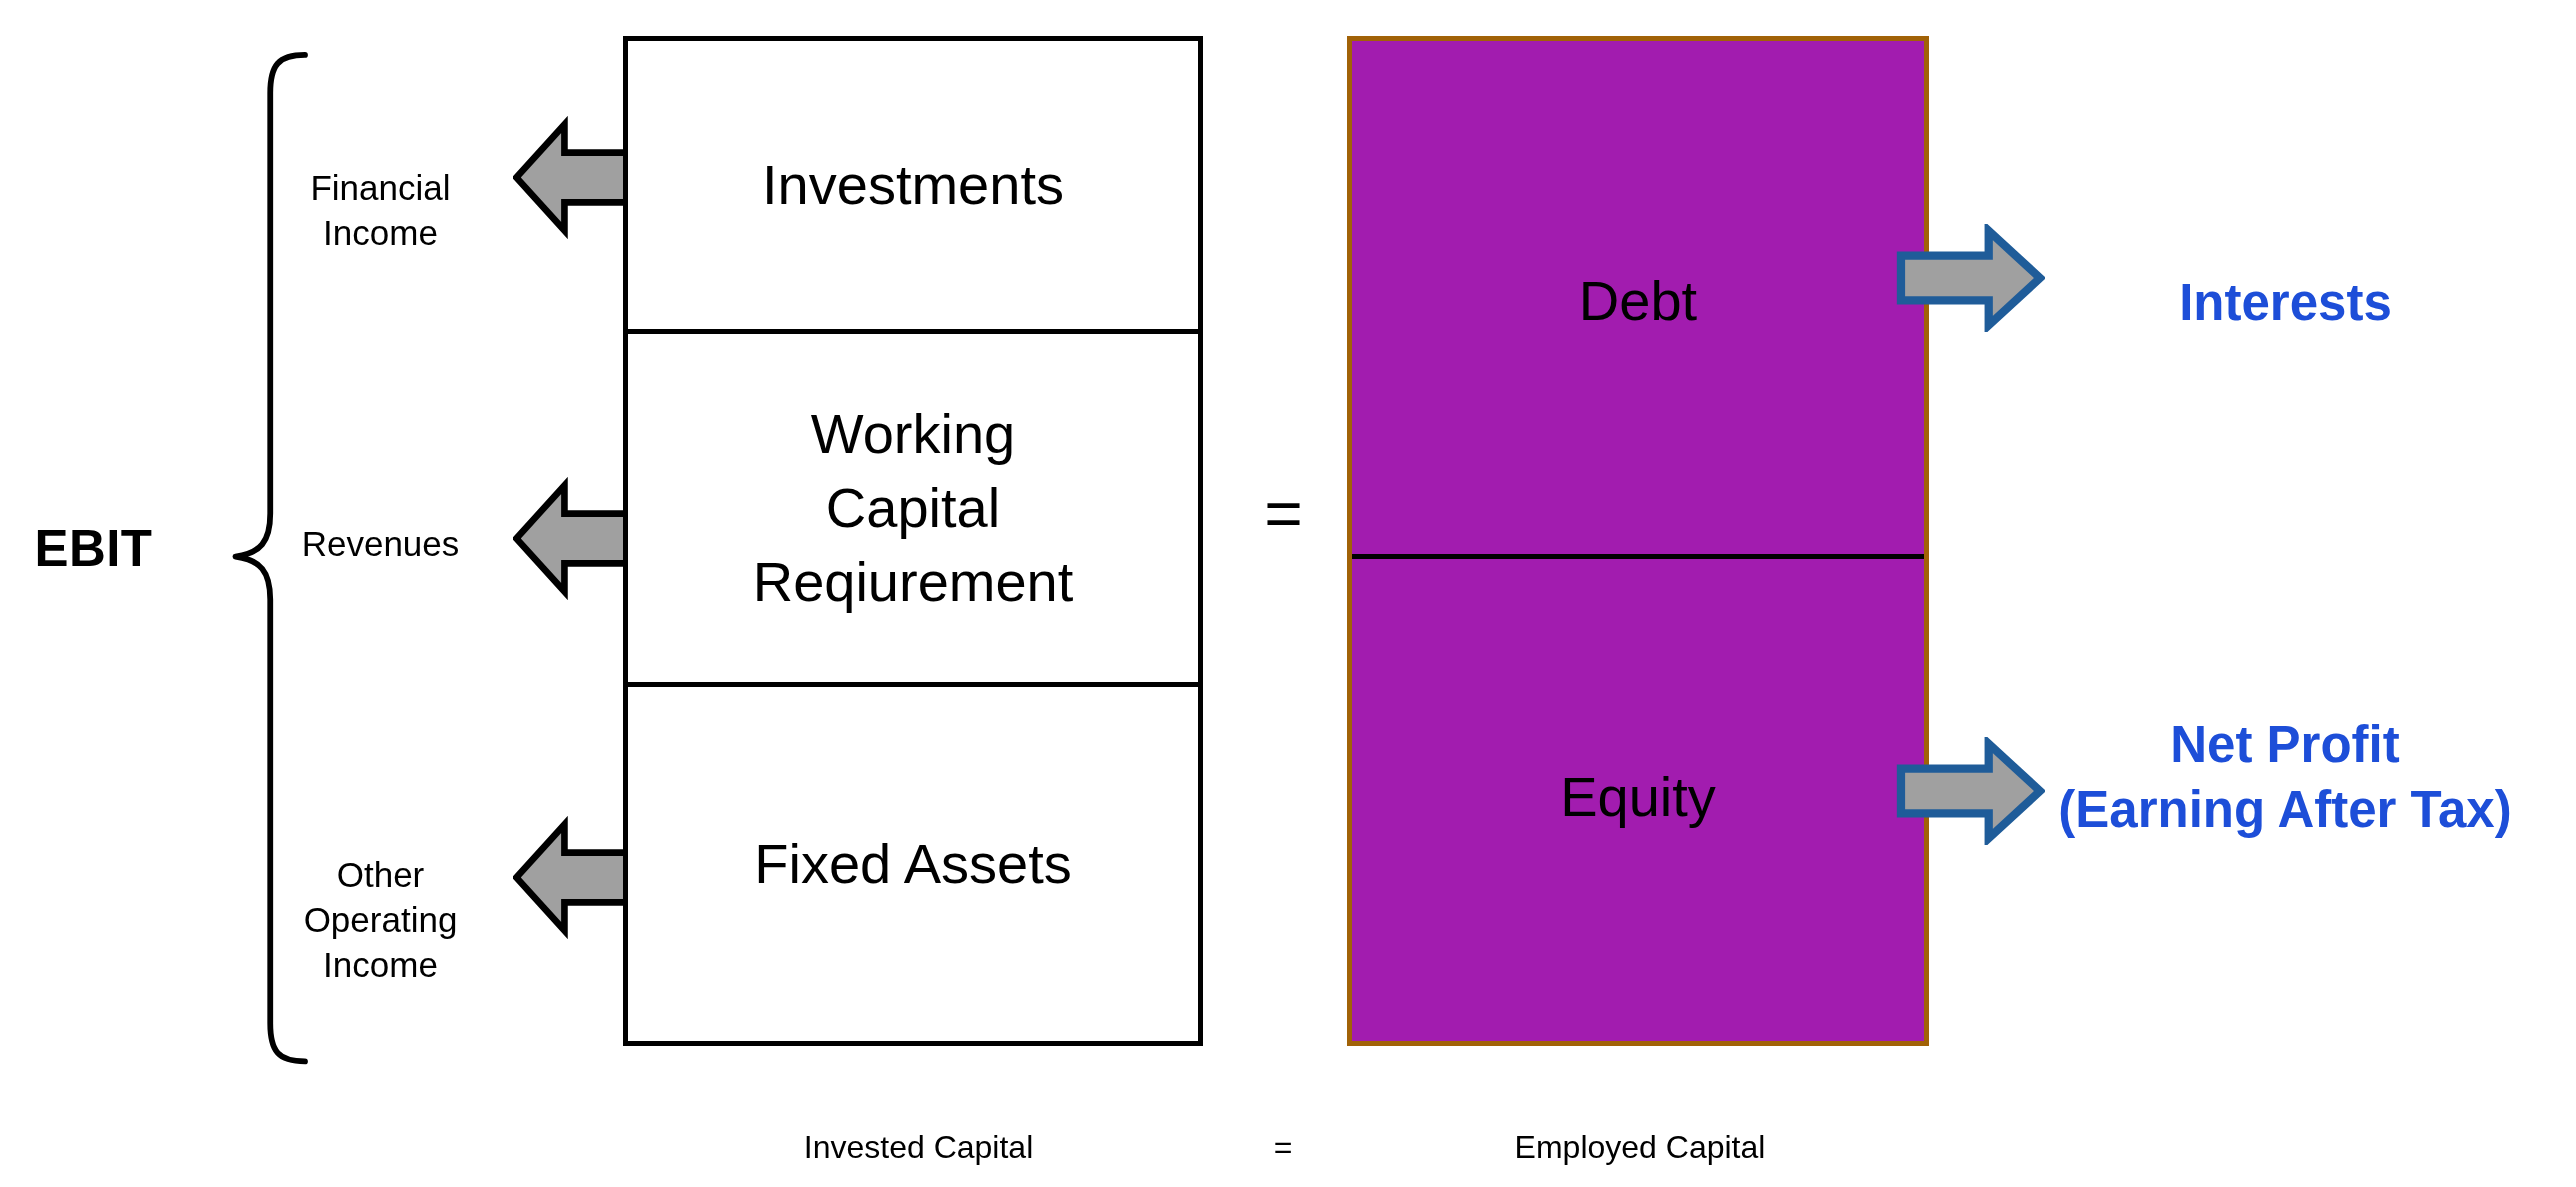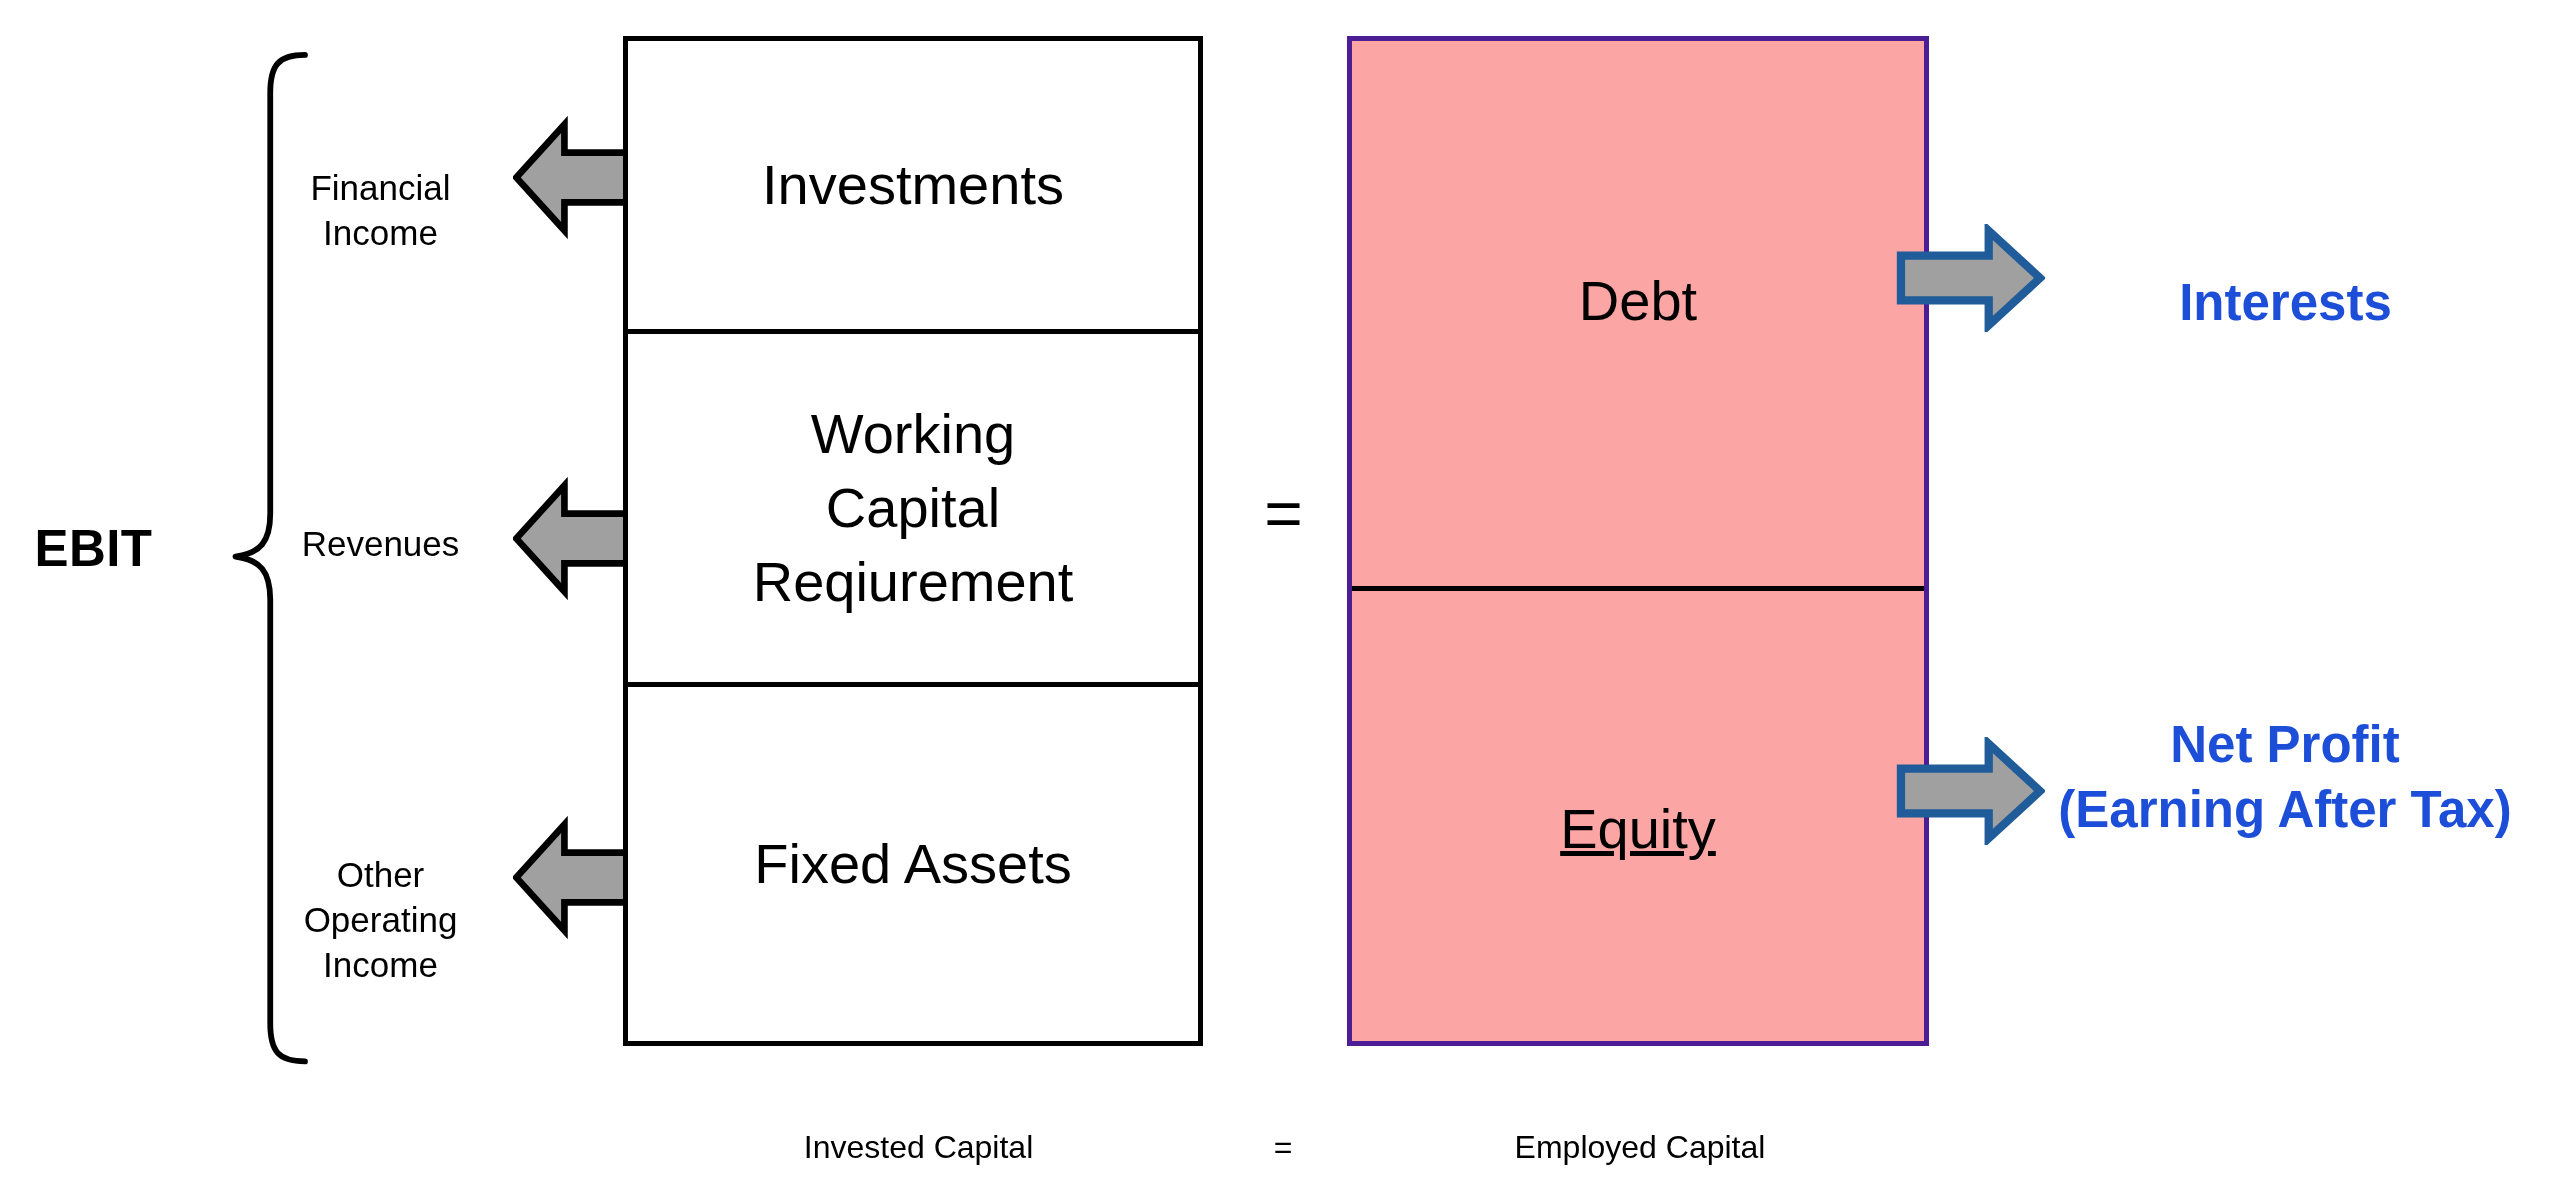--- a/index.html
+++ b/index.html
@@ -91,37 +91,37 @@
     font-size: 66px;
     line-height: 1;
   }
 
   
   #right-stack {
     left: 1347px;
     top: 36px;
     width: 582px;
     height: 1010px;
-    border: 5px solid #4c1d95;
-    box-sizing: border-box;
-    background: #fca5a5;
+    border: 5px solid #a16207;
+    box-sizing: border-box;
+    background: #a21caf;
     padding-left: 12px;
   }
   .right-seg {
     position: absolute;
     left: 0;
     width: 100%;
     box-sizing: border-box;
     display: flex;
     align-items: center;
     justify-content: center;
     text-align: center;
   }
   #seg-debt   { top: 0px;   height: 519px; }
-  #seg-equity { top: 545px; height: 481px; border-top: 5px solid #000; text-decoration: underline; }
+  #seg-equity { top: 513px; height: 481px; border-top: 5px solid #000; }
 
   
   .arrow-left {
     width: 146px;
     height: 123px;
   }
   #arrow-fin { left: 513px; top: 116px; }
   #arrow-rev { left: 513px; top: 477px; }
   #arrow-oth { left: 513px; top: 816px; }
 

